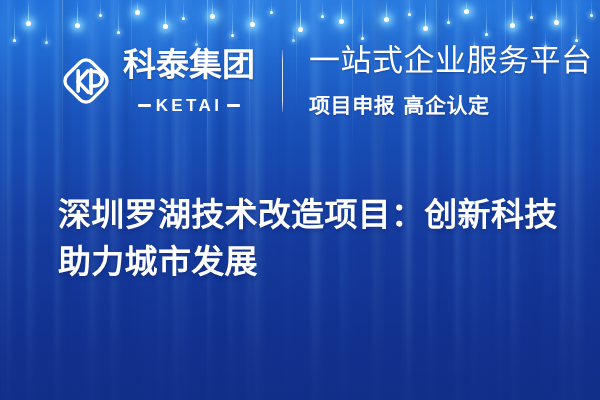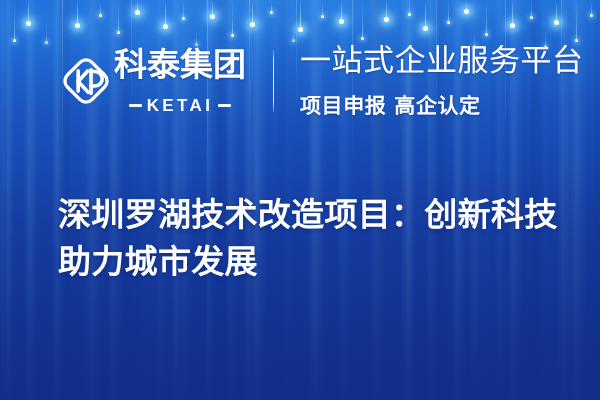--- a/index.html
+++ b/index.html
@@ -145,20 +145,21 @@
     position: absolute;
     left: 58px;
     top: 46px;
     display: flex;
     align-items: center;
     height: 70px;
   }
   .logo-lockup {
     display: flex;
     align-items: center;
+    gap: 9px;
     justify-content: center;
   }
   .logo-mark {
     width: 56px;
     height: 56px;
     flex: 0 0 auto;
     display: block;
   }
   .logo-words { display: flex; flex-direction: column; align-items: center; }
   .logo-cn {

